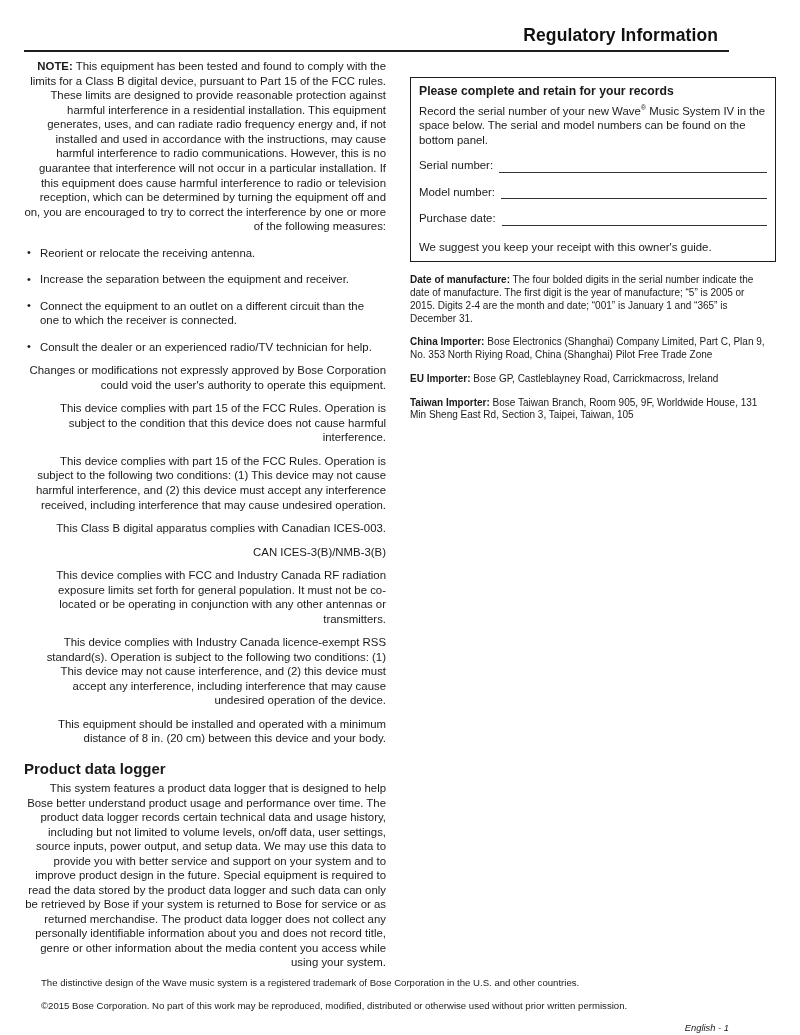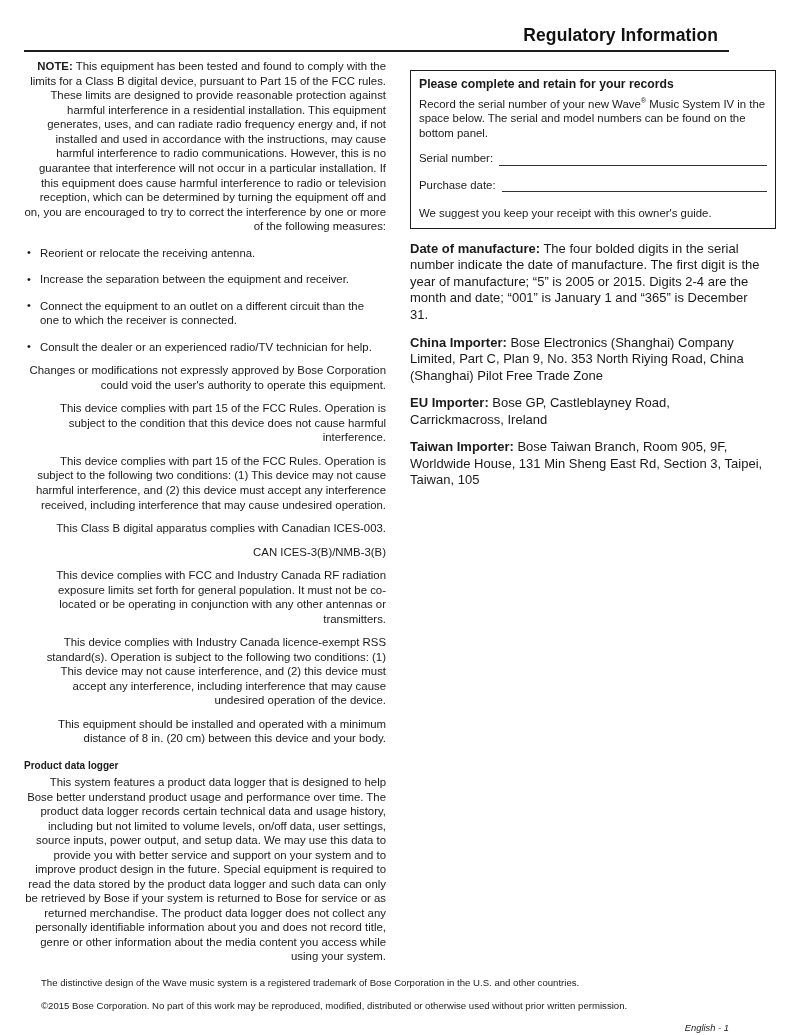--- a/index.html
+++ b/index.html
@@ -83,31 +83,31 @@
   ul.bullets li:before {
     content: "\2022";
     position: absolute;
     left: 3px;
     top: -0.5px;
     font-size: 11px;
   }
 
   h2.subhead {
     margin: 14px 0 3px 0;
-    font-size: 10px;
+    font-size: 15px;
     font-weight: bold;
     line-height: 1.2;
   }
 
   
   .records-box {
     border: 1.6px solid #1d1d1d;
     box-sizing: border-box;
     padding: 6px 8px 7px 8px;
-    margin-top: 11px;
+    margin-top: 18px;
   }
   .records-title {
     font-size: 12.2px;
     font-weight: bold;
     margin: 0 0 4px 0;
     line-height: 1.25;
   }
   .records-intro {
     font-size: 11.4px;
     line-height: 1.275;
@@ -130,21 +130,21 @@
   }
   .records-footnote {
     font-size: 11.4px;
     line-height: 1.25;
     margin: 0;
     padding-top: 1px;
   }
 
   .rc-para {
     margin: 0 11px 11px 0;
-    font-size: 13px;
+    font-size: 10px;
     line-height: 1.275;
   }
   .rc-first { margin-top: 12px; }
   sup.reg {
     font-size: 7.3px;
     vertical-align: super;
     line-height: 0;
   }
 
   
@@ -209,20 +209,24 @@
 
       <div class="records-box">
         <p class="records-title">Please complete and retain for your records</p>
         <p class="records-intro"><span>Record the serial number of your new Wave</span><sup class="reg">®</sup><span> Music System IV in the space below. The serial and model numbers can be found on the bottom panel.</span></p>
 
         <div class="field-row">
           <span class="field-label">Serial number:</span>
           <span class="field-line"></span>
         </div>
 
+        <div class="field-row">
+          <span class="field-label">Model number:</span>
+          <span class="field-line"></span>
+        </div>
 
         <div class="field-row">
           <span class="field-label">Purchase date:</span>
           <span class="field-line"></span>
         </div>
 
         <p class="records-footnote">We suggest you keep your receipt with this owner's guide.</p>
       </div>
 
       <p class="rc-para rc-first"><span class="bold">Date of manufacture:</span><span> The four bolded digits in the serial number indicate the date of manufacture. The first digit is the year of manufacture; “5” is 2005 or 2015. Digits 2-4 are the month and date; “001” is January 1 and “365” is December 31.</span></p>

